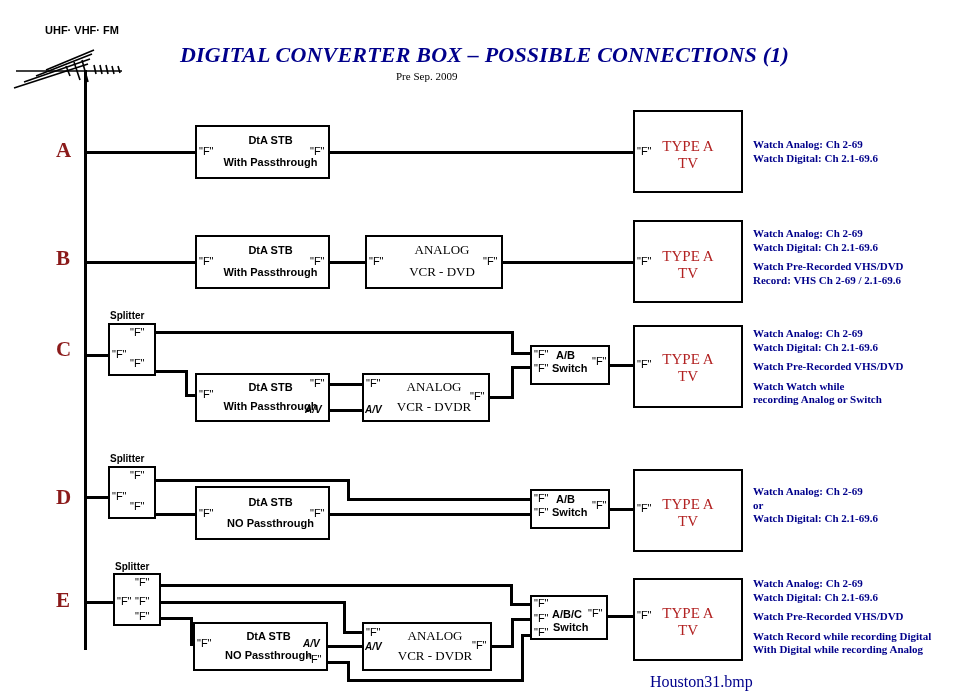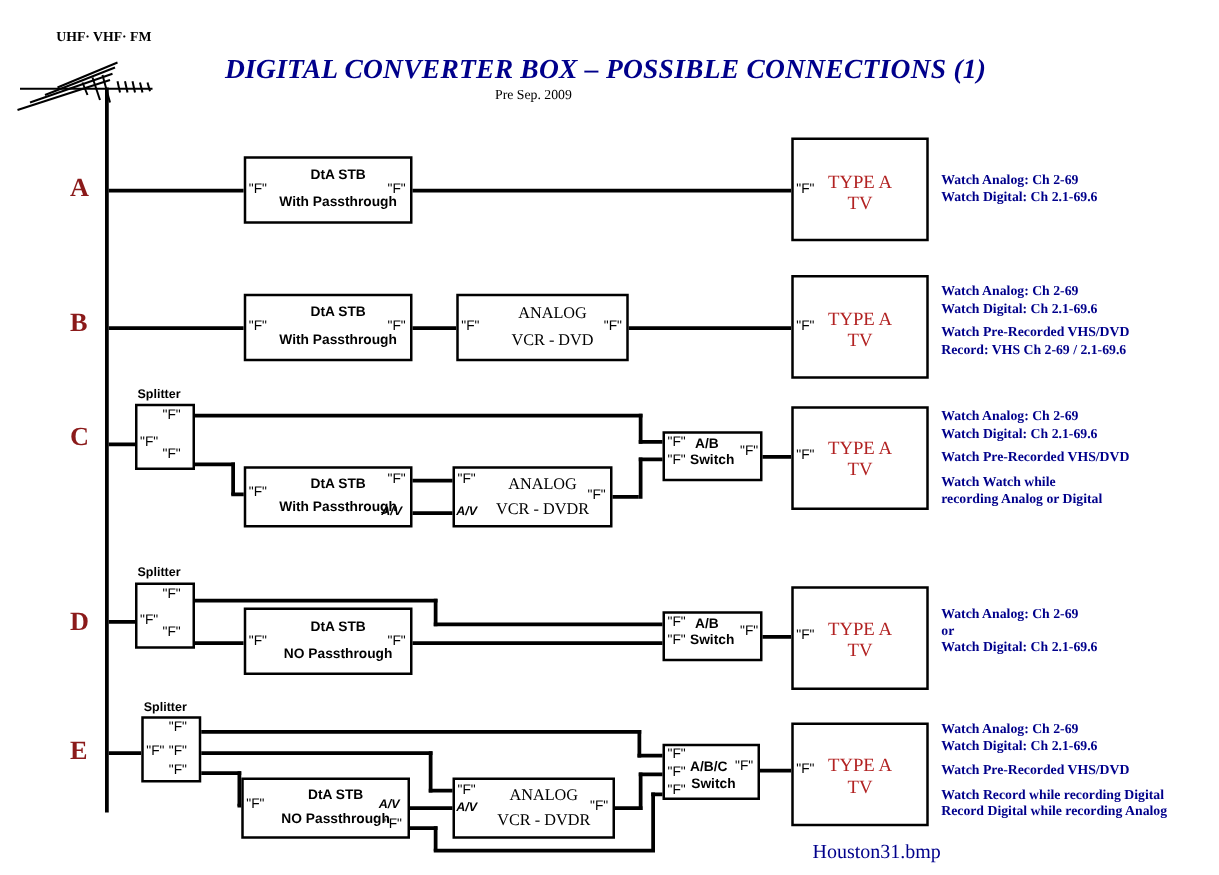--- a/index.html
+++ b/index.html
@@ -20,21 +20,21 @@
     font-size:22px;color:#00008B;
     white-space:nowrap;letter-spacing:0.2px;
   }
   .subtitle{
     font-family:"Liberation Serif", serif;
     font-size:11px;color:#000000;white-space:nowrap;
   }
 
   
   .ant-label{
-    font-family:Liberation Serif, serif;
+    font-family:Liberation Sans, sans-serif;
     font-weight:bold;font-size:11px;color:#000;white-space:nowrap;
   }
 
   
   .row-letter{
     font-family:"Liberation Serif", serif;
     font-weight:bold;font-size:21px;color:#8B1A1A;
   }
 
   
@@ -255,21 +255,21 @@
   </div>
   <div class="f-lab" style="left:637px;top:358px;">"F"</div>
 
   <div class="annot" style="left:753px;top:327px;">
     <div>Watch Analog: Ch 2-69</div>
     <div>Watch Digital: Ch 2.1-69.6</div>
     <div class="gap">&nbsp;</div>
     <div>Watch Pre-Recorded VHS/DVD</div>
     <div class="gap">&nbsp;</div>
     <div>Watch Watch while</div>
-    <div>recording Analog or Digital</div>
+    <div>recording Analog or Switch</div>
   </div>
 
   <div class="splitter-lab" style="left:110px;top:453px;">Splitter</div>
 
   <div class="wire wh" style="left:87px;top:496px;width:21px;"></div>
 
   <div class="box" style="left:108px;top:466px;width:48px;height:53px;"></div>
   <div class="f-lab" style="left:112px;top:490px;">"F"</div>
   <div class="f-lab" style="left:130px;top:469px;">"F"</div>
   <div class="f-lab" style="left:130px;top:500px;">"F"</div>
@@ -376,18 +376,18 @@
   </div>
   <div class="f-lab" style="left:637px;top:609px;">"F"</div>
 
   <div class="annot" style="left:753px;top:577px;">
     <div>Watch Analog: Ch 2-69</div>
     <div>Watch Digital: Ch 2.1-69.6</div>
     <div class="gap">&nbsp;</div>
     <div>Watch Pre-Recorded VHS/DVD</div>
     <div class="gap">&nbsp;</div>
     <div>Watch Record while recording Digital</div>
-    <div>Record Digital while recording Analog</div>
+    <div>With Digital while recording Analog</div>
   </div>
 
   <div class="caption" style="left:650px;top:673px;">Houston31.bmp</div>
 
 </div>
 
 </body></html>

